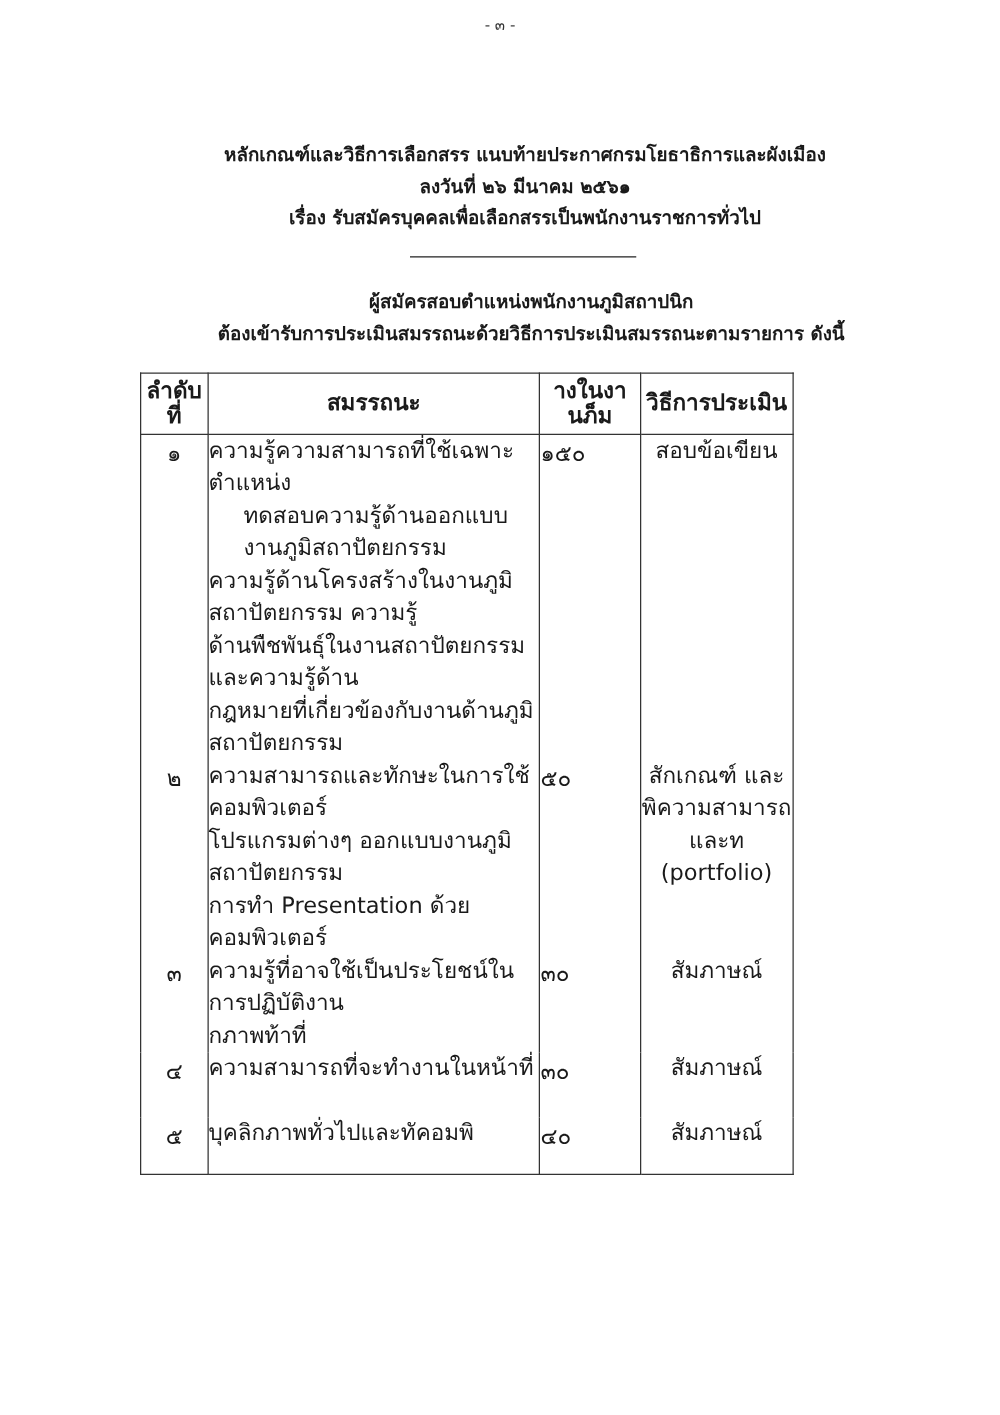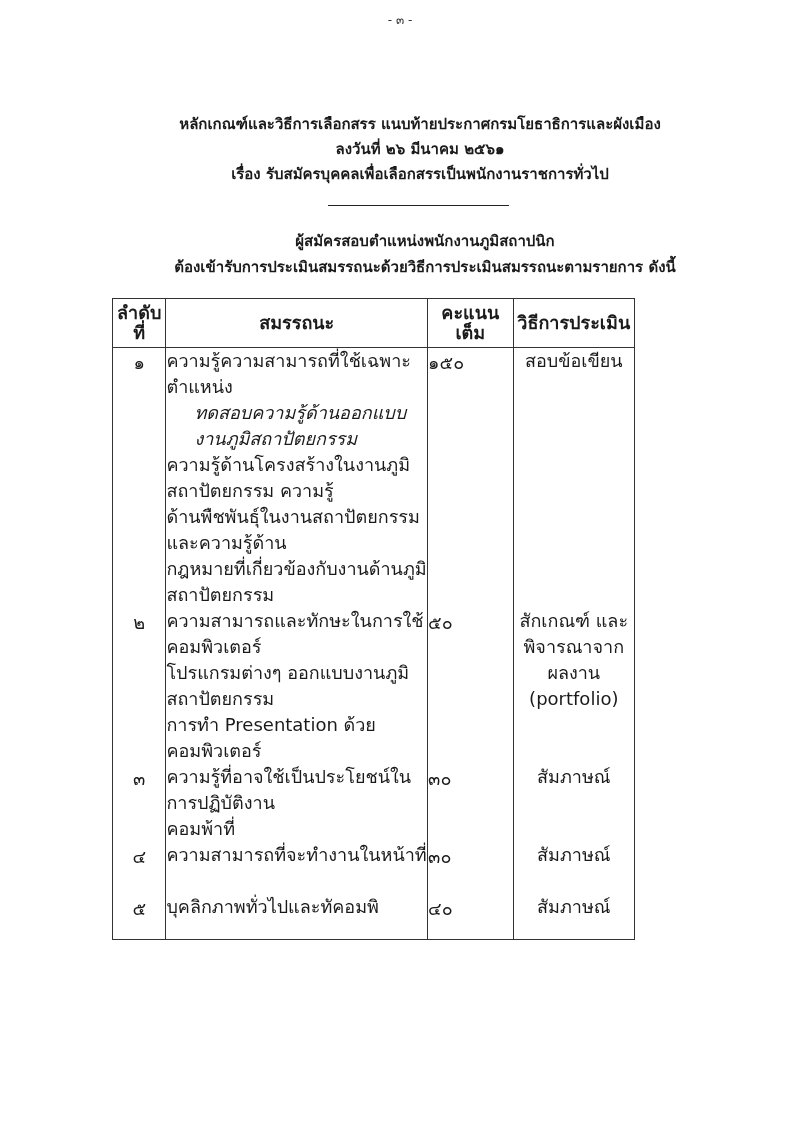--- a/index.html
+++ b/index.html
@@ -82,21 +82,21 @@
     }
     col.c-no { width: 57px; }
     col.c-comp { width: 316px; }
     col.c-score { width: 97px; }
     col.c-method { width: 135px; }
 
     .cell-no { text-align: center; padding-top: 6px; }
     .cell-comp { padding: 5px 6px 0 6px; line-height: 26px; }
     .cell-score { text-align: left; padding-top: 6px; }
     .cell-method { text-align: center; padding-top: 5px; line-height: 26px; }
-    .indent { padding-left: 28px; display: block; font-style: italic; }
+    .indent { padding-left: 28px; display: block; }
     .block-line { display: block; }
     .row-1 td { height: 138px; }
     .row-2 td { height: 100px; }
     .row-3 td { height: 58px; }
     .row-4 td { height: 52px; }
     .row-5 td { height: 45px; }
   </style>
 </head>
 <body>
 
@@ -122,21 +122,21 @@
       <col class="c-score">
       <col class="c-method">
   </colgroup>
   <thead>
     <tr>
       <th>
         <span class="block-line">ลำดับ</span>
         <span class="block-line">ที่</span>
       </th>
       <th>สมรรถนะ</th>
-      <th>คะแนนเต็ม</th>
+      <th>างในงานภ็ม</th>
       <th>วิธีการประเมิน</th>
     </tr>
   </thead>
   <tbody>
     <tr class="row-1">
       <td class="cell-no">๑</td>
       <td class="cell-comp">
         <span class="block-line">ความรู้ความสามารถที่ใช้เฉพาะตำแหน่ง</span>
         <span class="indent">ทดสอบความรู้ด้านออกแบบ งานภูมิสถาปัตยกรรม</span>
         <span class="block-line">ความรู้ด้านโครงสร้างในงานภูมิสถาปัตยกรรม ความรู้</span>
@@ -151,29 +151,29 @@
     <tr class="row-2">
       <td class="cell-no">๒</td>
       <td class="cell-comp">
         <span class="block-line">ความสามารถและทักษะในการใช้คอมพิวเตอร์</span>
         <span class="block-line">โปรแกรมต่างๆ ออกแบบงานภูมิสถาปัตยกรรม</span>
         <span class="block-line">การทำ Presentation ด้วยคอมพิวเตอร์</span>
       </td>
       <td class="cell-score">๕๐</td>
       <td class="cell-method">
         <span class="block-line">สักเกณฑ์ และ</span>
-        <span class="block-line">พิจารณาจากผลงาน</span>
+        <span class="block-line">พิความสามารถและท</span>
         <span class="block-line">(portfolio)</span>
       </td>
     </tr>
     <tr class="row-3">
       <td class="cell-no">๓</td>
       <td class="cell-comp">
         <span class="block-line">ความรู้ที่อาจใช้เป็นประโยชน์ในการปฏิบัติงาน</span>
-        <span class="block-line">คอมพ้าที่</span>
+        <span class="block-line">กภาพท้าที่</span>
       </td>
       <td class="cell-score">๓๐</td>
       <td class="cell-method">
         <span class="block-line">สัมภาษณ์</span>
       </td>
     </tr>
     <tr class="row-4">
       <td class="cell-no">๔</td>
       <td class="cell-comp">
         <span class="block-line">ความสามารถที่จะทำงานในหน้าที่</span>

